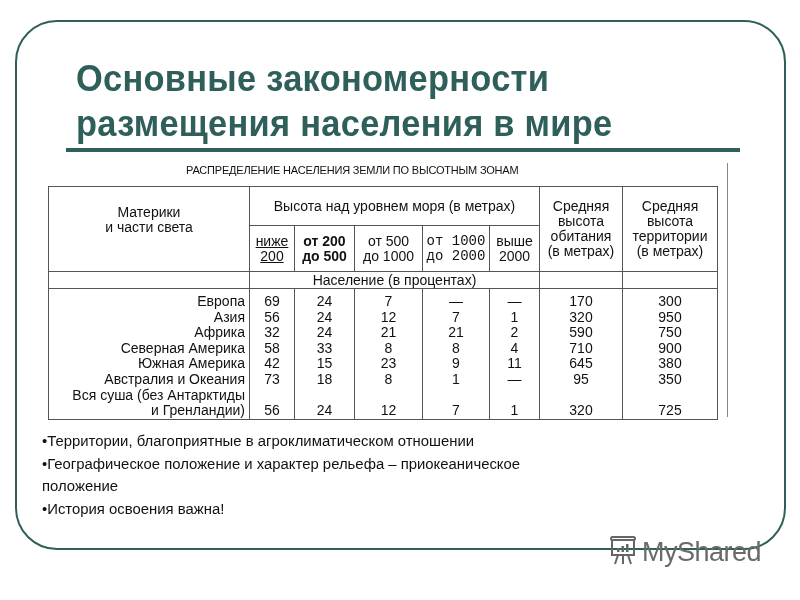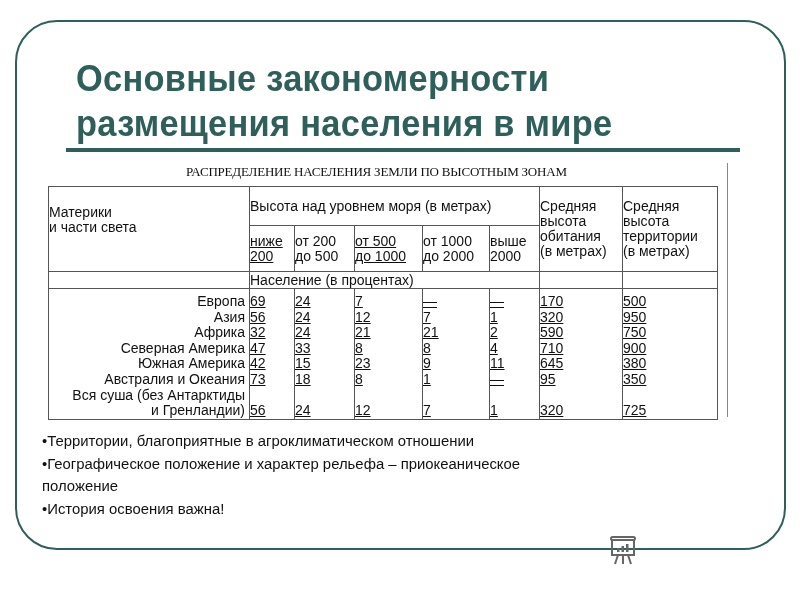--- a/index.html
+++ b/index.html
@@ -1,25 +1,25 @@
 <!DOCTYPE html>
 <html><head>
 <meta charset="utf-8">
 <style>
   html, body { margin:0; padding:0; }
   body { width:800px; height:600px; background:#ffffff; position:relative; overflow:hidden; font-family:"Liberation Sans", sans-serif; }
   .frame { position:absolute; left:15px; top:20px; width:771px; height:530px; border:2px solid #2f5f5a; border-radius:42px; box-sizing:border-box; }
   .title { position:absolute; left:76px; top:56px; font-family:"Liberation Sans", sans-serif; font-weight:bold; font-size:37px; line-height:45px; color:#2f5f5a; letter-spacing:0.3px; transform:scaleX(0.93); transform-origin:left top; white-space:nowrap; }
   .title-rule { position:absolute; left:66px; top:148px; width:674px; height:4px; background:#2f5f5a; }
-  .table-caption { position:absolute; left:186px; top:164px; font-size:13px; color:#111; white-space:nowrap; letter-spacing:-0.2px;font-family:Liberation Serif, serif; }
+  .table-caption { position:absolute; left:186px; top:164px; font-size:11px; color:#111; white-space:nowrap; letter-spacing:-0.2px; }
   .side-rule { position:absolute; left:727px; top:163px; width:1px; height:254px; background:#888; }
   table.pop { position:absolute; left:48px; top:186px; border-collapse:collapse; font-size:14px; color:#111; }
-  table.pop td { border:1.5px solid #555; padding:0; line-height:15px; }
+  table.pop td { border:1.5px solid #555; padding:0; text-align:center; line-height:15px; }
   .hdr-label { width:200px; height:66px; vertical-align:top; padding-top:18px !important; }
-  .data-col { vertical-align:top; padding-top:5px !important;text-decoration:underline; }
+  .data-col { vertical-align:top; padding-top:5px !important; }
   .data-col div { height:15.6px; line-height:15.6px; }
   .labels-col { text-align:right !important; padding-right:4px !important; vertical-align:top; padding-top:5px !important; }
   .labels-col div { height:15.6px; line-height:15.6px; white-space:nowrap; }
   .bullets { position:absolute; left:42px; top:430px; font-size:15.5px; line-height:22.5px; color:#111; width:680px; transform:scaleX(0.96); transform-origin:left top; }
   .bullets div { white-space:nowrap; }
   .watermark { position:absolute; left:608px; top:533px; display:flex; align-items:center; gap:4px; color:#666; }
   .watermark .wm-text { font-size:27px; letter-spacing:-0.5px; color:#6a6a6a; }
 </style>
 </head>
 <body>
@@ -54,29 +54,29 @@
       <div>высота</div>
       <div>территории</div>
       <div>(в метрах)</div>
     </td>
   </tr>
   <tr style="height:36px;">
     <td style="width:44px;text-decoration:underline;">
       <div>ниже</div>
       <div>200</div>
     </td>
-    <td style="width:59px;">
+    <td style="width:59px;font-weight:bold;">
       <div>от 200</div>
       <div>до 500</div>
     </td>
-    <td style="width:67px;text-decoration:underline;">
+    <td style="width:67px;">
       <div>от 500</div>
       <div>до 1000</div>
     </td>
-    <td style="width:66px;">
+    <td style="width:66px;font-family:Liberation Mono, monospace;">
       <div>от 1000</div>
       <div>до 2000</div>
     </td>
     <td style="width:49px;margin-top:40px;">
       <div>выше</div>
       <div>2000</div>
     </td>
   </tr>
   <tr style="height:17px;">
     <td></td>
@@ -92,21 +92,21 @@
       <div>Северная Америка</div>
       <div>Южная Америка</div>
       <div>Австралия и Океания</div>
       <div>Вся суша (без Антарктиды</div>
       <div>и Гренландии)</div>
     </td>
     <td class="data-col">
       <div>69</div>
       <div>56</div>
       <div>32</div>
-      <div>47</div>
+      <div>58</div>
       <div>42</div>
       <div>73</div>
       <div></div>
       <div>56</div>
     </td>
     <td class="data-col">
       <div>24</div>
       <div>24</div>
       <div>24</div>
       <div>33</div>
@@ -149,21 +149,21 @@
       <div>170</div>
       <div>320</div>
       <div>590</div>
       <div>710</div>
       <div>645</div>
       <div>95</div>
       <div></div>
       <div>320</div>
     </td>
     <td class="data-col">
-      <div>500</div>
+      <div>300</div>
       <div>950</div>
       <div>750</div>
       <div>900</div>
       <div>380</div>
       <div>350</div>
       <div></div>
       <div>725</div>
     </td>
   </tr>
 </tbody>
@@ -182,13 +182,14 @@
       <rect x="3" y="4" width="24" height="3" rx="1.5" fill="none" stroke="#666" stroke-width="2"></rect>
       <rect x="4" y="7" width="22" height="15" fill="none" stroke="#666" stroke-width="2"></rect>
       <rect x="9" y="15" width="2.5" height="4" fill="#666"></rect>
       <rect x="13.5" y="13" width="2.5" height="6" fill="#666"></rect>
       <rect x="18" y="11" width="2.5" height="8" fill="#666"></rect>
       <line x1="10" y1="22" x2="7" y2="31" stroke="#666" stroke-width="2"></line>
       <line x1="15" y1="22" x2="15" y2="31" stroke="#666" stroke-width="2"></line>
       <line x1="20" y1="22" x2="23" y2="31" stroke="#666" stroke-width="2"></line>
     </svg>
   </span>
+  <span class="wm-text">MyShared</span>
 </div>
 
 </body></html>

